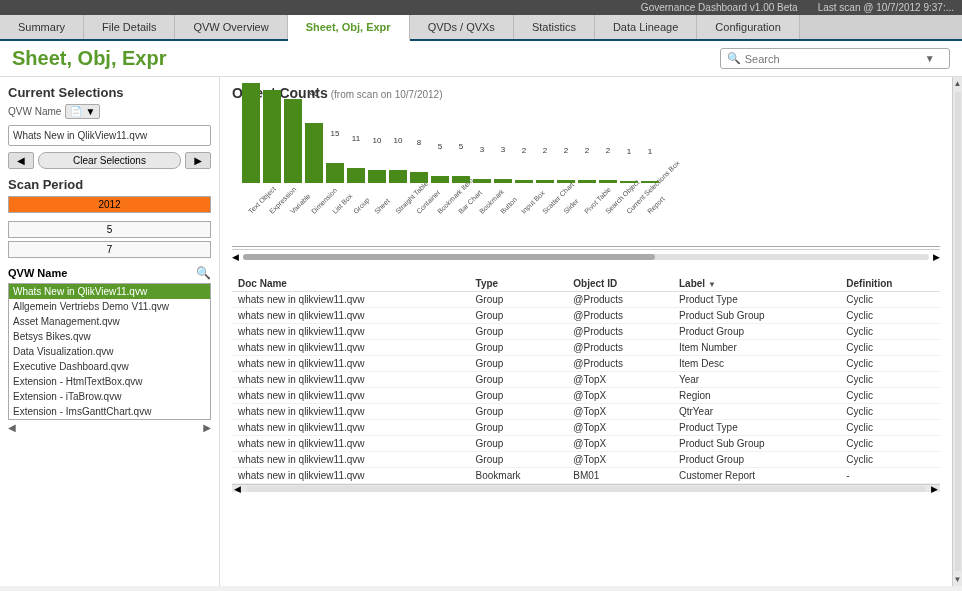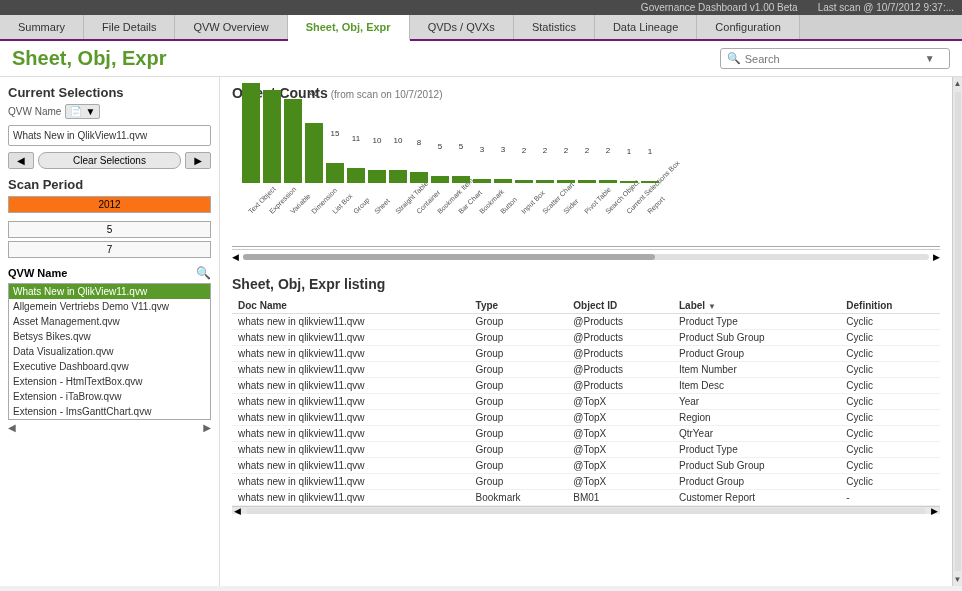--- a/index.html
+++ b/index.html
@@ -13,21 +13,21 @@
       padding: 2px 8px;
       display: flex;
       justify-content: flex-end;
       gap: 20px;
     }
 
     
     .tab-bar {
       background: #d0d0d0;
       display: flex;
-      border-bottom: 2px solid #701a75;
+      border-bottom: 2px solid #0c4a6e;
     }
     .tab {
       padding: 6px 18px;
       cursor: pointer;
       font-size: 11px;
       border-right: 1px solid #bbb;
       background: #d8d8d8;
       color: #333;
     }
     .tab.active {
@@ -562,21 +562,20 @@
         <div class="chart-scroll">
           <span style="font-size:9px;cursor:pointer;">◀</span>
           <div class="chart-scroll-track">
             <div class="chart-scroll-thumb"></div>
           </div>
           <span style="font-size:9px;cursor:pointer;">▶</span>
         </div>
       </div>
 
       <div class="listing-section">
-        <div class="listing-title">Sheet, Obj, Expr listing</div>
 
         <table class="data-table">
           <thead>
             <tr>
               <th>Doc Name</th>
               <th>Type</th>
               <th>Object ID</th>
               <th><span>Label</span> <span class="sort-indicator">▼</span></th>
               <th>Definition</th>
             </tr>

